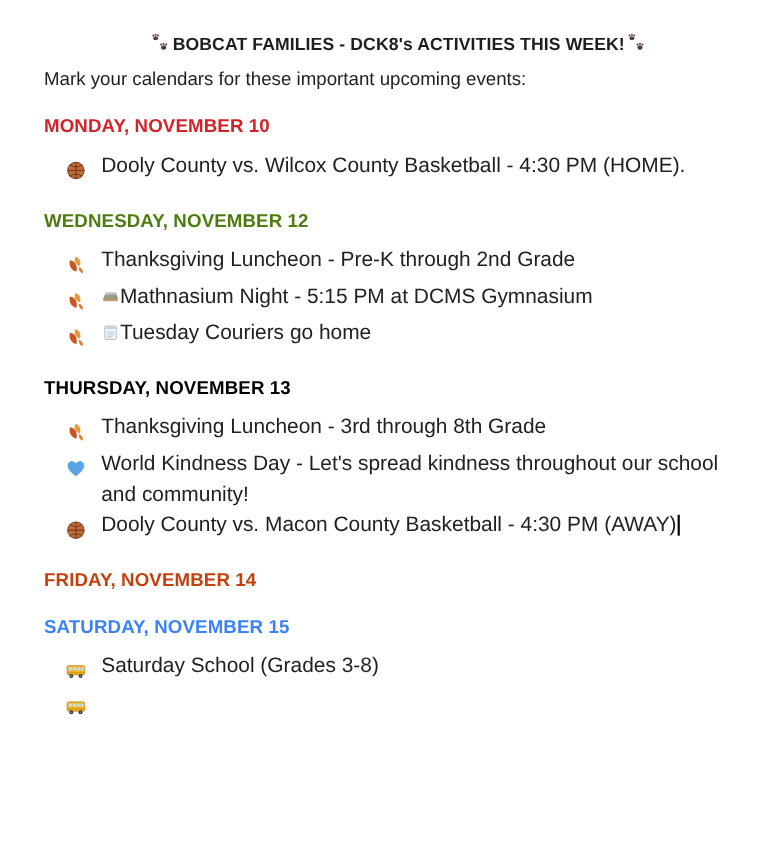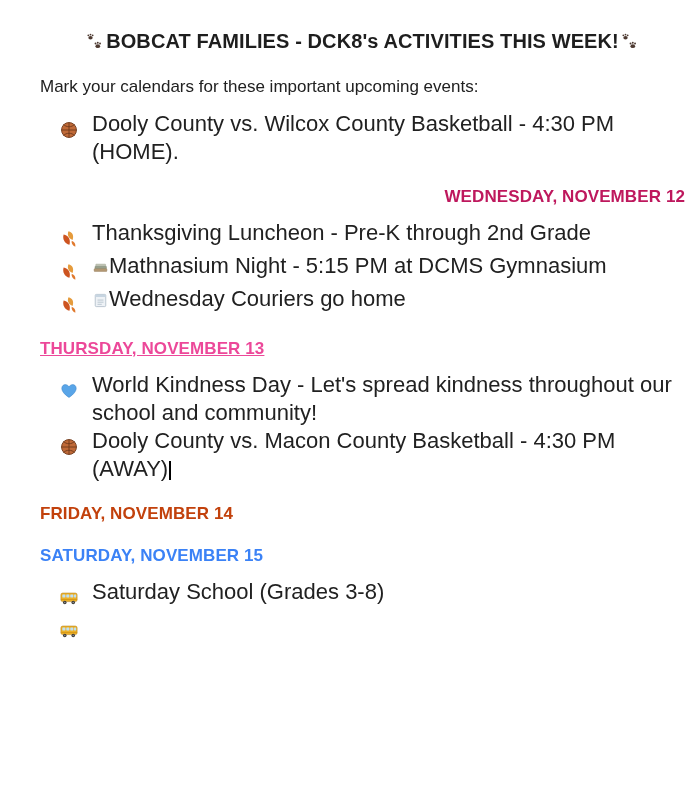--- a/index.html
+++ b/index.html
@@ -12,51 +12,51 @@
     font-family: "Liberation Sans", "DejaVu Sans", sans-serif;
     color: #212121;
   }
   .page {
     width: 695px;
     height: 789px;
     padding: 28px 10px 12px 40px;
   }
   h1.title {
     margin: 0;
-    font-size: 20px;
+    font-size: 16px;
     font-weight: 700;
     color: #1e1e1e;
     text-align: center;
     letter-spacing: 0.1px;
     line-height: 26px;
     white-space: nowrap;
   }
   h1.title .icon { margin: 0 2px; }
   p.intro {
-    margin: 21px 0 0 0;
+    margin: 6px 0 0 0;
     font-size: 17px;
     line-height: 24px;
     color: #212121;
   }
   h2.day-heading {
     margin: 20px 0 0 0;
     font-size: 17px;
     font-weight: 700;
     line-height: 22px;
     letter-spacing: 0.1px;
   }
   ul.event-list {
     list-style: none;
     margin: 11px 0 0 0;
     padding: 0 0 0 20px;
   }
   li.event-item {
     display: flex;
     align-items: flex-start;
-    font-size: 22px;
+    font-size: 19px;
     line-height: 28px;
     color: #212121;
   }
   li.event-item .bullet {
     flex: none;
     width: 32px;
     padding-top: 5px;
   }
   li.event-item .item-text { flex: 1 1 auto; }
   .icon {
@@ -104,30 +104,31 @@
           <circle cx="10.6" cy="11.6" r="1.05"></circle>
           <circle cx="13.1" cy="10.8" r="1.05"></circle>
           <circle cx="15.6" cy="11.6" r="1.05"></circle>
           <ellipse cx="13.1" cy="14.6" rx="2.6" ry="2.2"></ellipse>
         </svg></span>
   </h1>
 
   <p class="intro">Mark your calendars for these important upcoming events:</p>
 
   <div id="sections">
+      <h2 class="day-heading" style="color: rgb(210, 35, 42);">MONDAY, NOVEMBER 10</h2>
       <ul class="event-list">
         <li class="event-item">
           <span class="bullet"><span class="icon"><svg viewBox="0 0 20 20">
                 <circle cx="10" cy="10" r="8.3" fill="#c06a38" stroke="#6f3a1c" stroke-width="1"></circle>
                 <path d="M1.8 10h16.4 M10 1.8v16.4 M3.6 3.8c3.8 3.4 9 3.4 12.8 0 M3.6 16.2c3.8-3.4 9-3.4 12.8 0" stroke="#6f3a1c" stroke-width="1" fill="none"></path>
               </svg></span></span>
           <span class="item-text"><span>Dooly County vs. Wilcox County Basketball - 4:30 PM (HOME).</span></span>
         </li>
       </ul>
-      <h2 class="day-heading" style="color: #be185d; text-align: right;">WEDNESDAY, NOVEMBER 12</h2>
+      <h2 class="day-heading" style="color: #4d7c0f;">WEDNESDAY, NOVEMBER 12</h2>
       <ul class="event-list">
         <li class="event-item">
           <span class="bullet"><span class="icon"><svg viewBox="0 0 20 20">
                 <path d="M9.5 1.5 C14 2.5 15.5 6.5 14 11 C9.5 9.5 7.5 5.5 9.5 1.5 Z" fill="#e59b3c"></path>
                 <path d="M4 5 C9.5 6 12 10.5 10.5 16.5 C5 15 2.5 10 4 5 Z" fill="#cd5420"></path>
                 <path d="M13 12 C16 13 17.5 15.5 17 18.5 C14 17.5 12.5 15 13 12 Z" fill="#e0792d"></path>
               </svg></span></span>
           <span class="item-text"><span>Thanksgiving Luncheon - Pre-K through 2nd Grade</span></span>
         </li>
         <li class="event-item">
@@ -145,25 +146,33 @@
         <li class="event-item">
           <span class="bullet"><span class="icon"><svg viewBox="0 0 20 20">
                 <path d="M9.5 1.5 C14 2.5 15.5 6.5 14 11 C9.5 9.5 7.5 5.5 9.5 1.5 Z" fill="#e59b3c"></path>
                 <path d="M4 5 C9.5 6 12 10.5 10.5 16.5 C5 15 2.5 10 4 5 Z" fill="#cd5420"></path>
                 <path d="M13 12 C16 13 17.5 15.5 17 18.5 C14 17.5 12.5 15 13 12 Z" fill="#e0792d"></path>
               </svg></span></span>
           <span class="item-text"><span class="inline-icon"><svg viewBox="0 0 20 20">
                 <rect x="3.8" y="2.8" width="12.4" height="14.4" rx="1.4" fill="#eef2f6" stroke="#9fb0bd" stroke-width="0.8"></rect>
                 <rect x="3.8" y="2.8" width="12.4" height="3.2" rx="1.4" fill="#c7d5e1"></rect>
                 <path d="M6.5 9.5h7 M6.5 12h7 M6.5 14.5h5" stroke="#b4c2cc" stroke-width="1" fill="none"></path>
-              </svg></span><span>Wednesday Couriers go home</span></span>
-        </li>
-      </ul>
-      <h2 class="day-heading" style="color: #ec4899; text-decoration: underline;">THURSDAY, NOVEMBER 13</h2>
-      <ul class="event-list">
+              </svg></span><span>Tuesday Couriers go home</span></span>
+        </li>
+      </ul>
+      <h2 class="day-heading" style="color: #000000;">THURSDAY, NOVEMBER 13</h2>
+      <ul class="event-list">
+        <li class="event-item">
+          <span class="bullet"><span class="icon"><svg viewBox="0 0 20 20">
+                <path d="M9.5 1.5 C14 2.5 15.5 6.5 14 11 C9.5 9.5 7.5 5.5 9.5 1.5 Z" fill="#e59b3c"></path>
+                <path d="M4 5 C9.5 6 12 10.5 10.5 16.5 C5 15 2.5 10 4 5 Z" fill="#cd5420"></path>
+                <path d="M13 12 C16 13 17.5 15.5 17 18.5 C14 17.5 12.5 15 13 12 Z" fill="#e0792d"></path>
+              </svg></span></span>
+          <span class="item-text"><span>Thanksgiving Luncheon - 3rd through 8th Grade</span></span>
+        </li>
         <li class="event-item">
           <span class="bullet"><span class="icon"><svg viewBox="0 0 20 20">
                 <path d="M10 17.2 C4 13.2 2 9.6 2 6.9 C2 4.6 3.8 2.9 5.9 2.9 C7.5 2.9 9.2 3.9 10 5.5 C10.8 3.9 12.5 2.9 14.1 2.9 C16.2 2.9 18 4.6 18 6.9 C18 9.6 16 13.2 10 17.2 Z" fill="#59a5e8" stroke="#3f86c9" stroke-width="0.6"></path>
               </svg></span></span>
           <span class="item-text"><span>World Kindness Day - Let's spread kindness throughout our school and community!</span></span>
         </li>
         <li class="event-item">
           <span class="bullet"><span class="icon"><svg viewBox="0 0 20 20">
                 <circle cx="10" cy="10" r="8.3" fill="#c06a38" stroke="#6f3a1c" stroke-width="1"></circle>
                 <path d="M1.8 10h16.4 M10 1.8v16.4 M3.6 3.8c3.8 3.4 9 3.4 12.8 0 M3.6 16.2c3.8-3.4 9-3.4 12.8 0" stroke="#6f3a1c" stroke-width="1" fill="none"></path>

